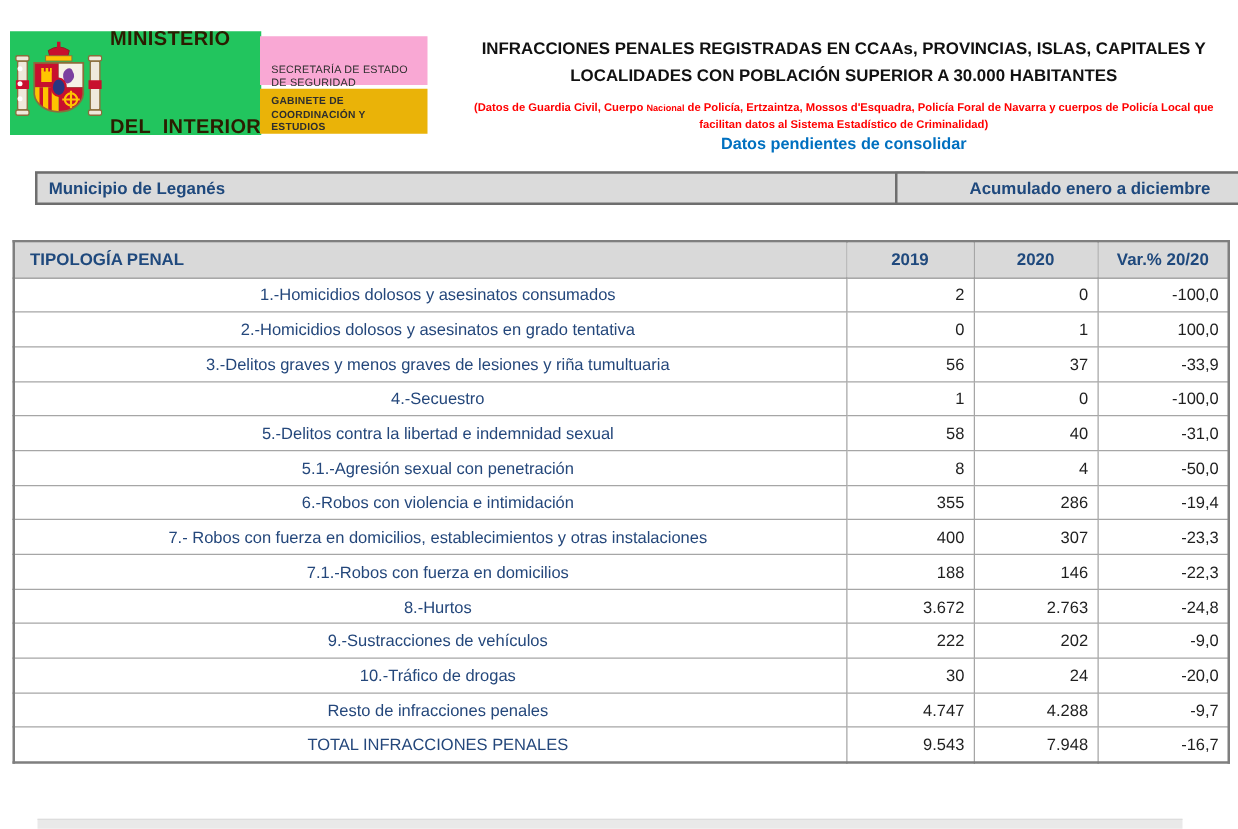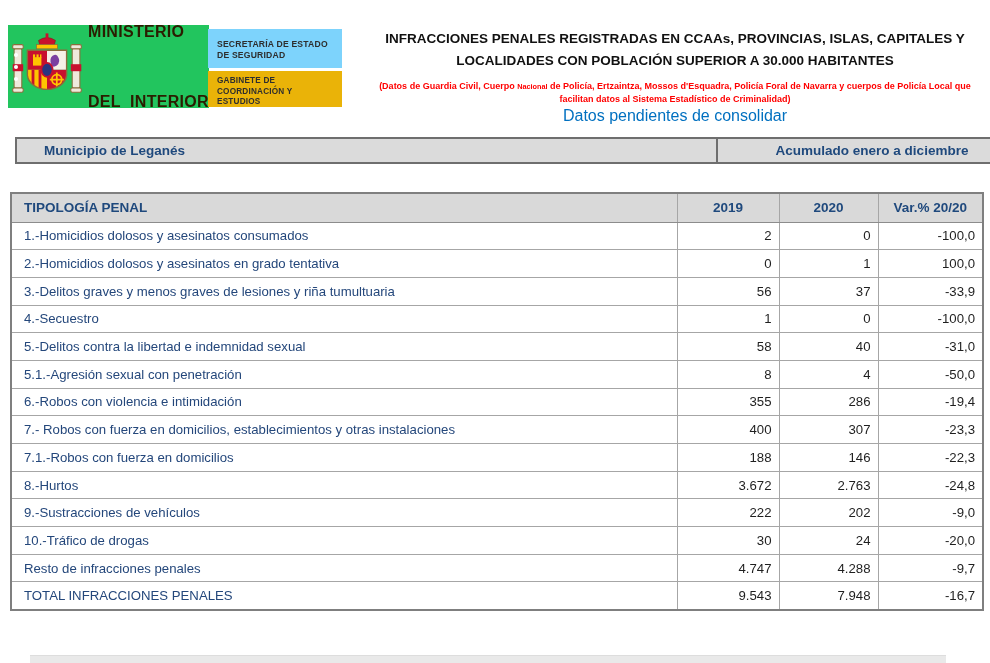--- a/index.html
+++ b/index.html
@@ -12,49 +12,49 @@
   .logo-blue { width:18px; height:100%; background:#2A3580; position:relative; }
   .logo-blue .dot { position:absolute; left:6px; width:4px; height:4px; border-radius:50%; background:#fff; }
   .logo-flag { width:13px; height:100%;
     background:linear-gradient(180deg,#D21034 0 26%,#FFC400 26% 74%,#D21034 74% 100%); }
   .logo-yellow { flex:1; background:#22c55e; display:flex; align-items:center; padding-left:4px; }
   .coat { width:70px; height:74px; flex:0 0 auto; }
   .ministry-text { margin-left:6px; color:#2B1D00; font-weight:bold; font-size:16px;
                    line-height:1.45; letter-spacing:.3px; white-space:pre; }
 
   
-  #secretaria { left:208px; top:29px; width:134px; height:39px; background:#7dd3fc;
-                color:#2E2E2E; font-weight:bold; font-size:8.6px; line-height:1.3;
-                padding:10px 6px 0 9px; letter-spacing:.2px; }
+  #secretaria { left:208px; top:29px; width:134px; height:39px; background:#f9a8d4;
+                color:#2E2E2E; font-weight:normal; font-size:8.6px; line-height:1.3;
+                padding:21px 6px 0 9px; letter-spacing:.2px; }
   #gabinete   { left:208px; top:71px; width:134px; height:36px; background:#eab308;
                 color:#2E2E2E; font-weight:bold; font-size:8.2px; line-height:1.3;
                 padding:5px 6px 0 9px; letter-spacing:.2px; }
 
   
   #title-block { left:362px; top:28px; width:626px; text-align:center; }
   .title-line { color:#111111; font-weight:bold; font-size:13.5px; line-height:1.6; }
   #subtitle-red { margin-top:9px; color:#FF0000; font-weight:bold; font-size:9px; line-height:1.4; }
   #subtitle-red .small { font-size:7.3px; }
-  #note-blue { margin-top:2px; color:#0070C0; font-weight:normal; font-size:16px; }
+  #note-blue { margin-top:2px; color:#0070C0; font-weight:bold; font-size:13px; }
 
   
   .bar { top:137px; height:27px; background:#DBDBDB; border:2px solid #6E6E6E;
          color:#1F497D; font-weight:bold; font-size:13.5px; display:flex; align-items:center; }
-  #bar-municipio { left:15px; width:712px; padding-left:27px; }
+  #bar-municipio { left:28px; width:712px; padding-left:9px; }
   #bar-periodo   { left:716px; width:312px; justify-content:center; }
 
   
   #crime-table { left:10px; top:192px; width:972px; border-collapse:collapse; table-layout:fixed;
                  border:2px solid #7F7F7F;padding-left:48px; }
   #crime-table th, #crime-table td { border:1px solid #A6A6A6; overflow:hidden; white-space:nowrap; }
   #crime-table thead tr { height:29px; background:#D9D9D9; }
   #crime-table thead th { color:#1F497D; font-size:13.5px; font-weight:bold; border-bottom:1px solid #8C8C8C; }
   th.col-label { text-align:left; padding-left:12px; }
   #crime-table tbody tr { height:27.7px; background:#ffffff; }
-  td.cell-label { color:#24477B; font-size:13.2px; text-align:left; padding-left:12px; }
+  td.cell-label { color:#24477B; font-size:13.2px; text-align:center; padding-left:12px; }
   td.cell-y2019, td.cell-y2020, td.cell-var { color:#1F1F1F; font-size:13.2px; text-align:right; padding-right:7px; }
 
   
   #bottom-strip { left:30px; top:655px; width:916px; height:8px; background:#E9E9E9;
                   border-top:1px solid #DDDDDD; }
 </style>
 </head>
 <body>
 
 <div id="logo" class="abs">

